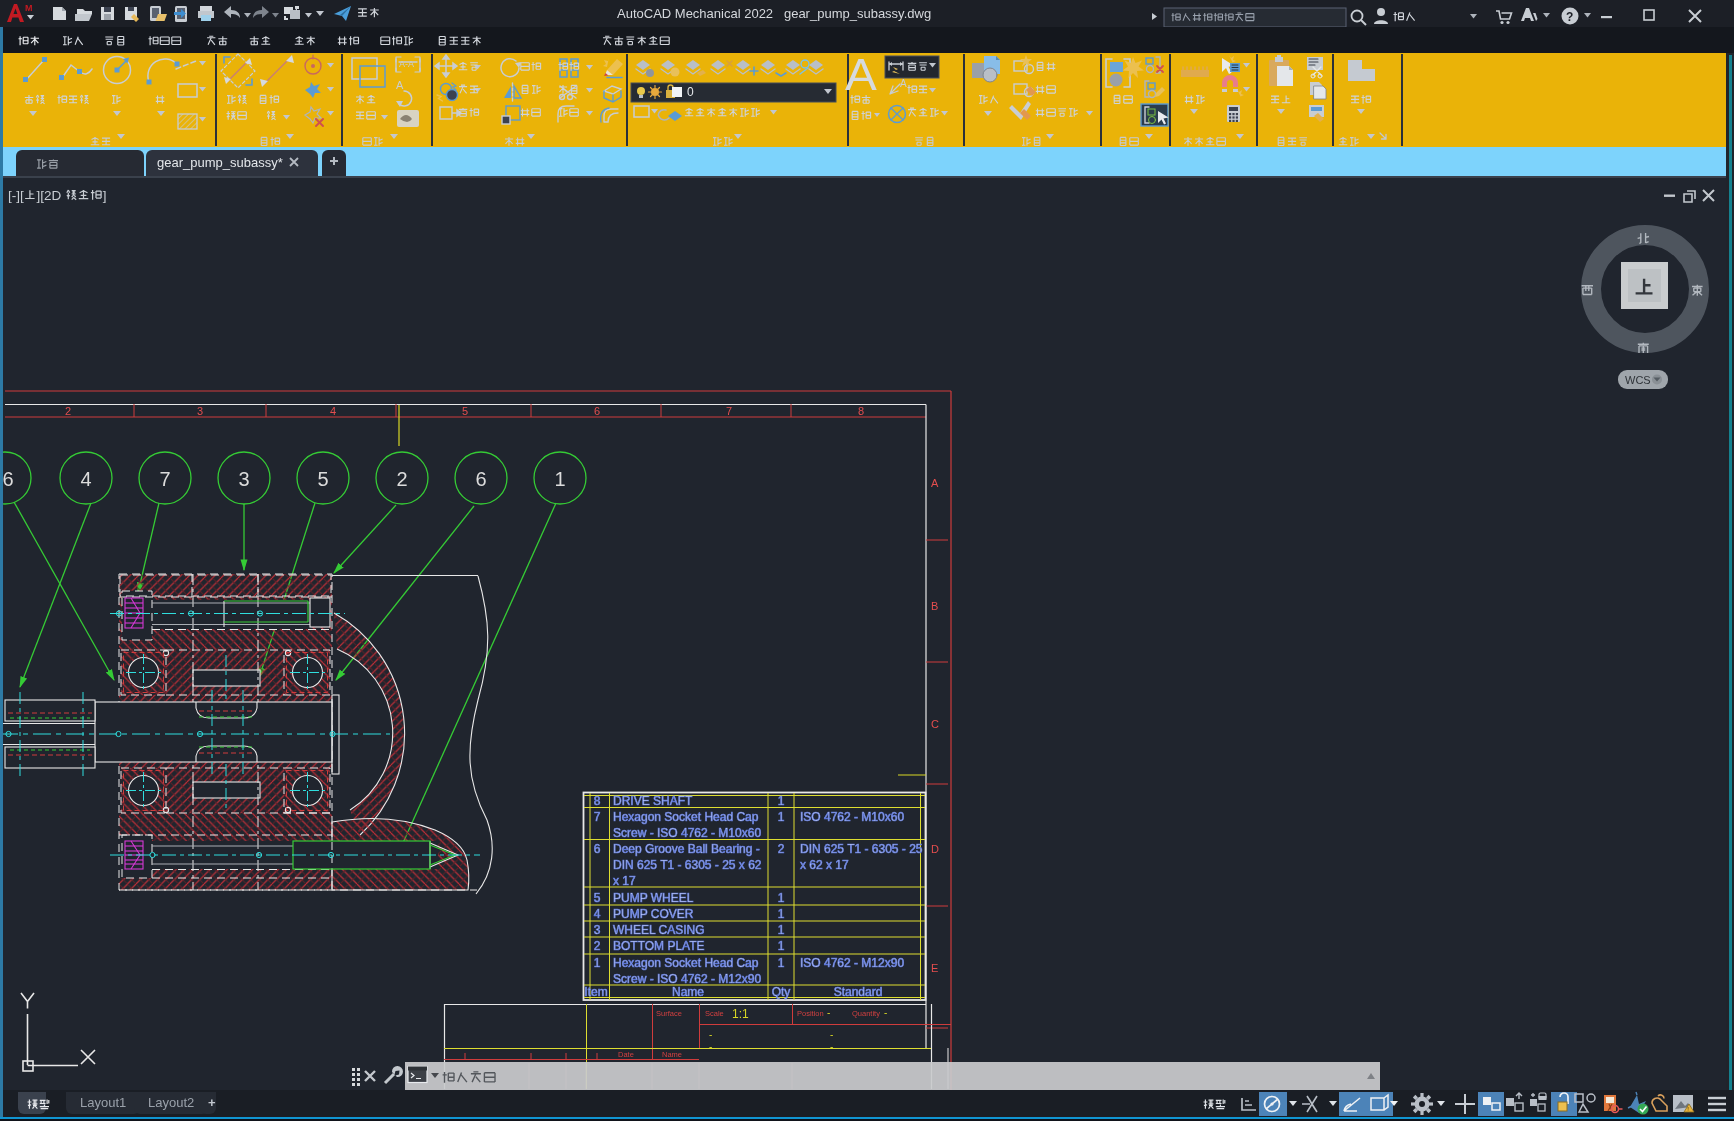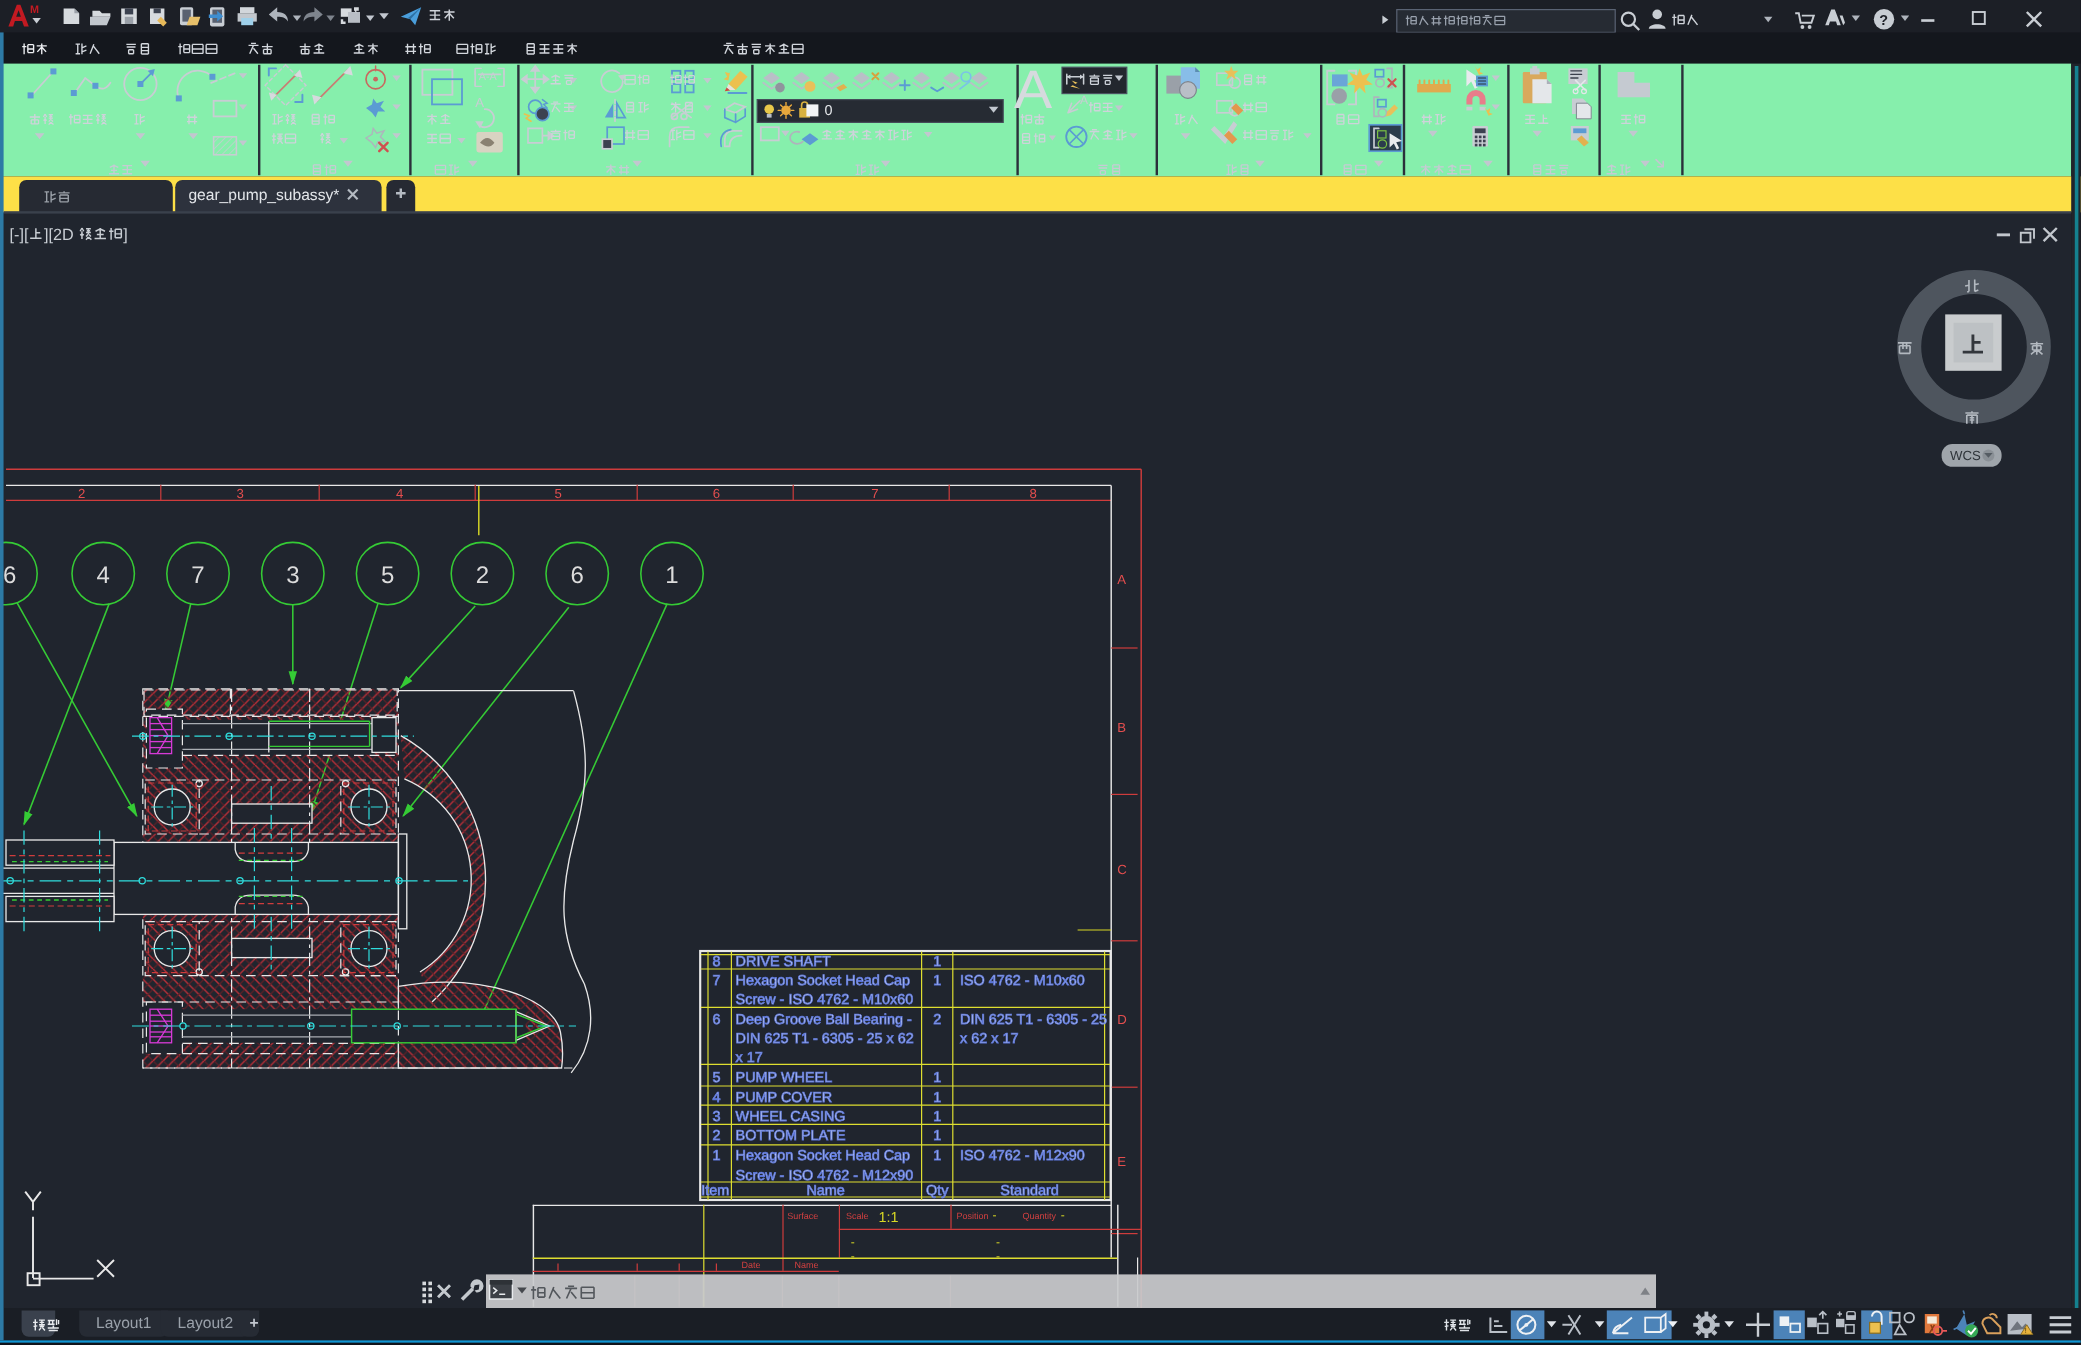--- a/index.html
+++ b/index.html
@@ -8,24 +8,24 @@
 #app { position:absolute; left:0; top:0; width:1734px; height:1121px; }
 
 
 #titlebar { position:absolute; left:0; top:0; width:1734px; height:27px; background:#1c1f26; }
 #tabrow { position:absolute; left:0; top:27px; width:1734px; height:26px; background:#1c1f26; }
 .rtab { position:absolute; top:0; height:26px; line-height:27px; color:#d4d8de; font-size:13px; }
 .rtab.active { background:#3c4250; color:#e8eaee; text-align:center; }
 #title-text { position:absolute; top:6px; left:617px; width:520px; color:#d5d8dd; font-size:13px; white-space:pre; }
 
 
-#ribbon { position:absolute; left:0; top:53px; width:1726px; height:94px; background:#86efac; }
-
-
-#filetabs { position:absolute; left:0; top:147px; width:1734px; height:30px; background:#fde047; }
+#ribbon { position:absolute; left:0; top:53px; width:1726px; height:94px; background:#eab308; }
+
+
+#filetabs { position:absolute; left:0; top:147px; width:1734px; height:30px; background:#7dd3fc; }
 .ftab { position:absolute; top:3px; height:27px; border-radius:6px 6px 0 0; }
 
 
 #canvas { position:absolute; left:3px; top:177px; width:1723px; height:913px; background:#20252e; }
 #cmdbar { position:absolute; left:345px; top:1063px; width:1035px; height:27px; }
 
 
 #bottombar { position:absolute; left:0; top:1090px; width:1734px; height:37px; background:#1a1e25; }
 #blueline { position:absolute; left:0; top:1117px; width:1734px; height:2px; background:#1095d2; }
 #underline { position:absolute; left:0; top:1119px; width:1734px; height:2px; background:#10131a; }
@@ -100,20 +100,21 @@
         <path d="M1536 21 l-3 -8 h2.5 l2 6 z" fill="#c8cdd3"></path>
       <path d="M1543 13 l7 0 l-3.5 4.5 z" fill="#aeb4bc"></path>
       <circle cx="1570" cy="16" r="8.5" fill="#c8cdd3"></circle>
         <text x="1566" y="21" font-size="12" font-weight="bold" fill="#1c1f26" font-family="Liberation Sans">?</text>
       <path d="M1584 13 l7 0 l-3.5 4.5 z" fill="#aeb4bc"></path>
 
       <rect x="1601" y="16" width="11" height="2.2" fill="#c8cdd3"></rect>
       <rect x="1644" y="10" width="10" height="10" fill="none" stroke="#c8cdd3" stroke-width="1.6"></rect>
       <path d="M1689 10 l12 12 M1701 10 l-12 12" stroke="#c8cdd3" stroke-width="2"></path>
     </svg>
+    <div id="title-text">AutoCAD Mechanical 2022   gear_pump_subassy.dwg</div>
   </div>
   <div id="ribbon">
   <svg width="1726" height="94" style="position:absolute;left:0;top:0">
     <defs>
       <pattern id="hicon" width="4" height="4" patternUnits="userSpaceOnUse" patternTransform="rotate(45)">
         <rect width="4" height="4" fill="none"></rect>
             <line x1="0" y1="0" x2="0" y2="4" stroke="#c8cdd3" stroke-width="1.2"></line>
       </pattern>
     </defs>
     <g stroke-linecap="round">

